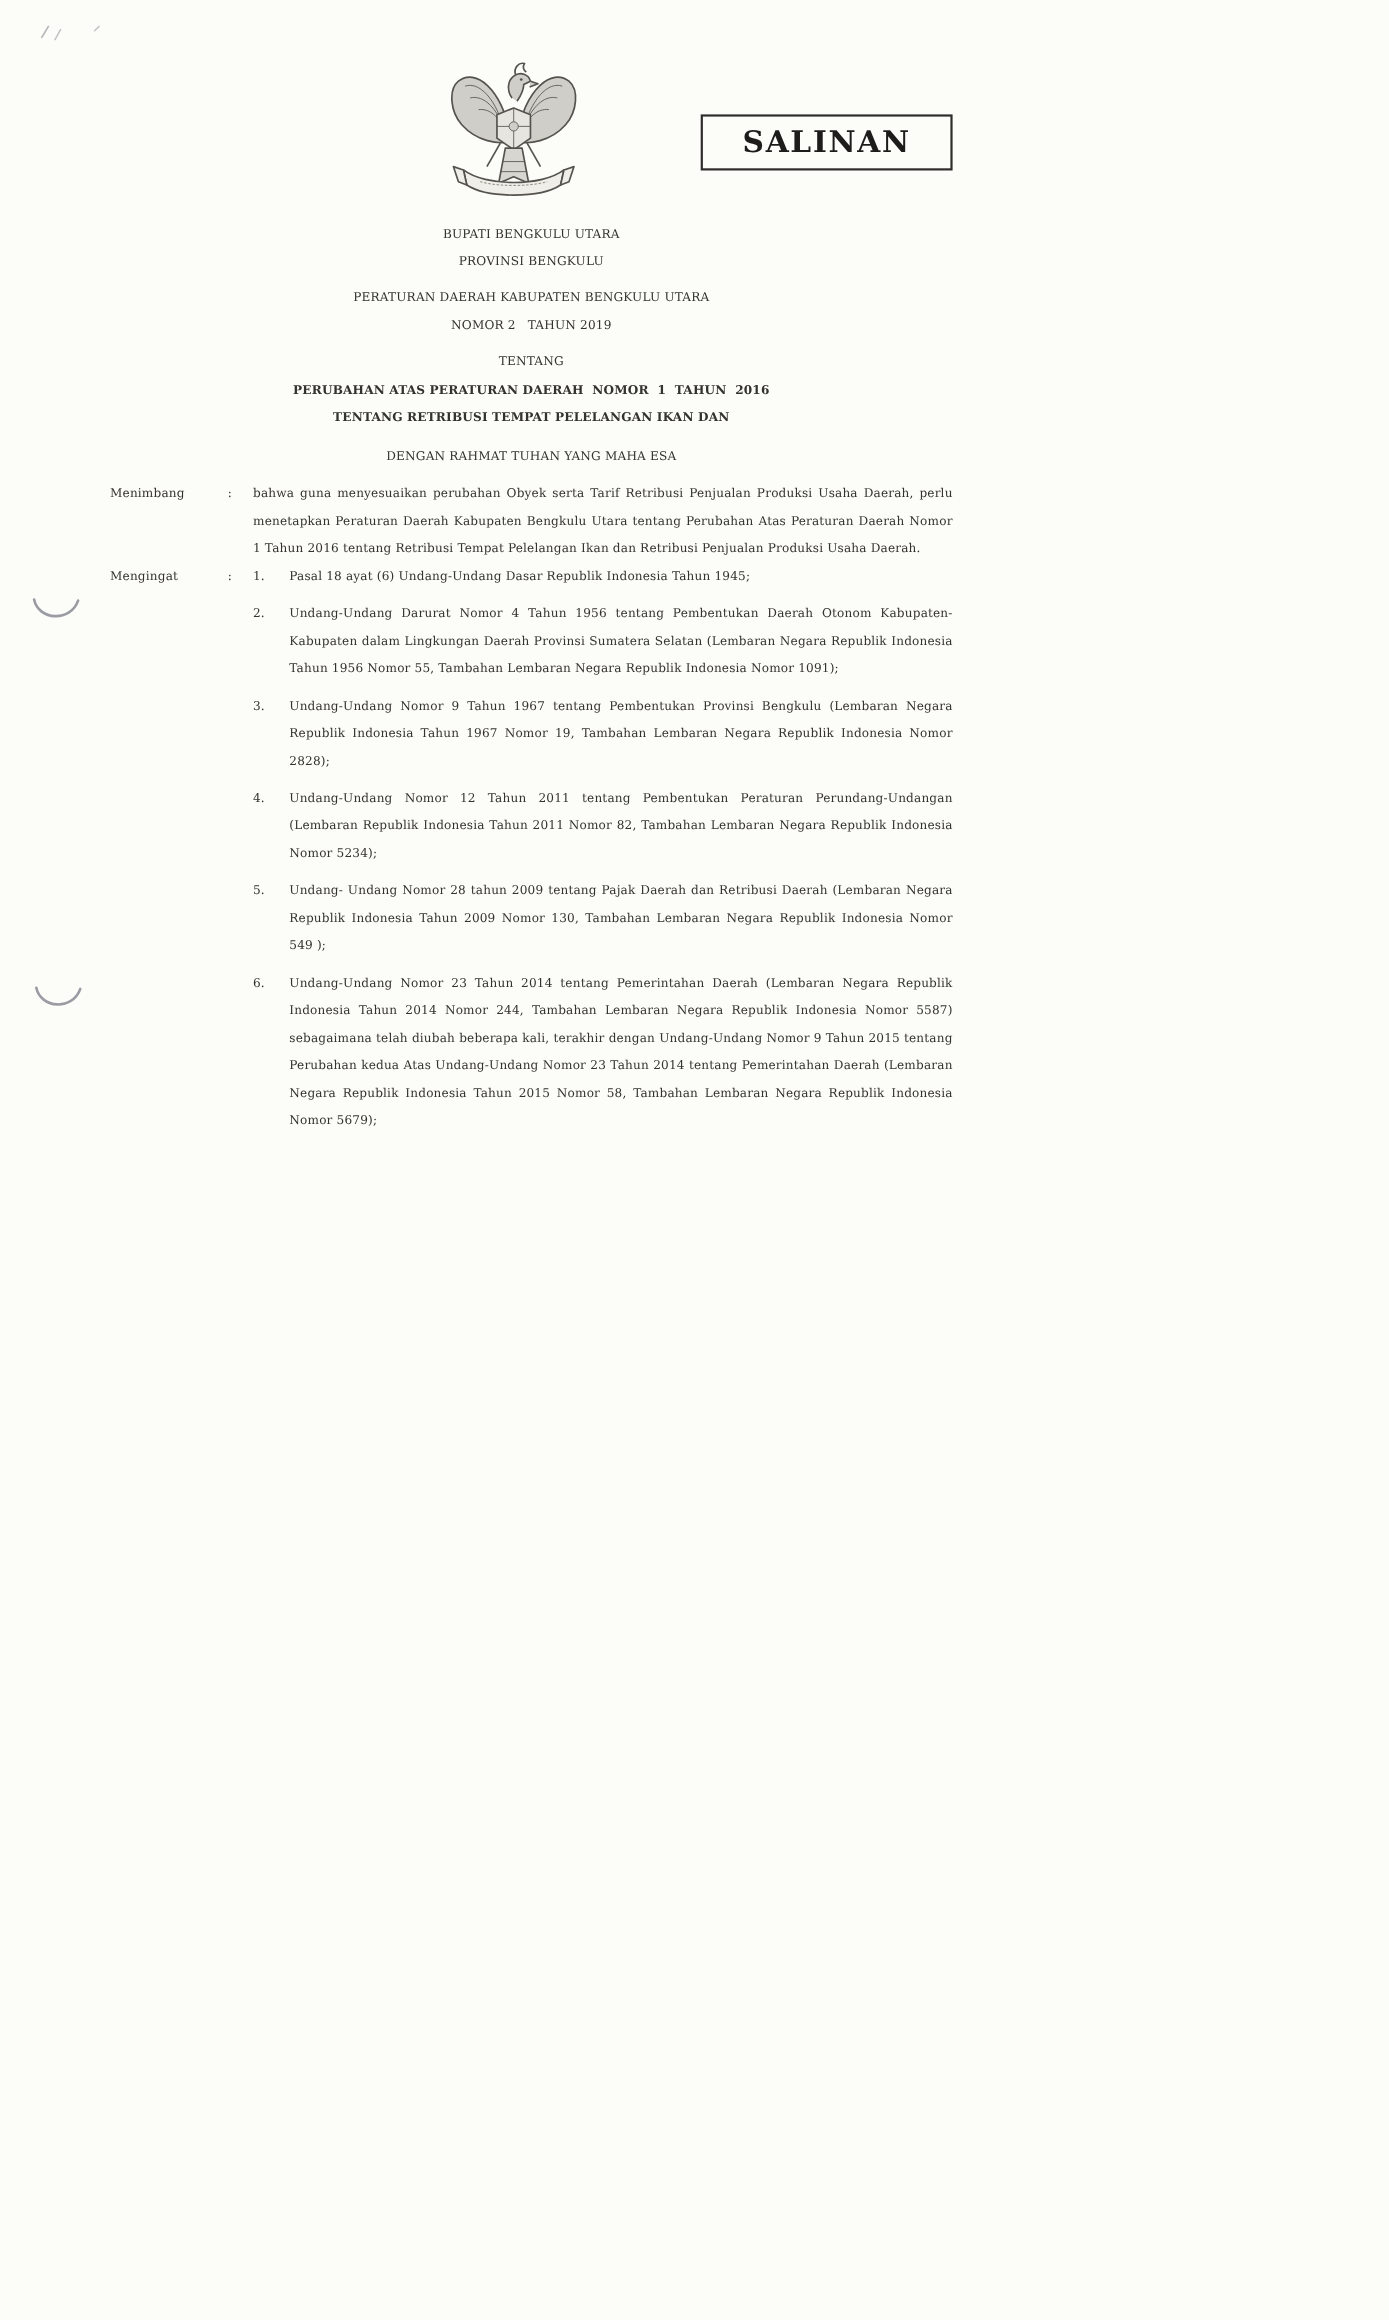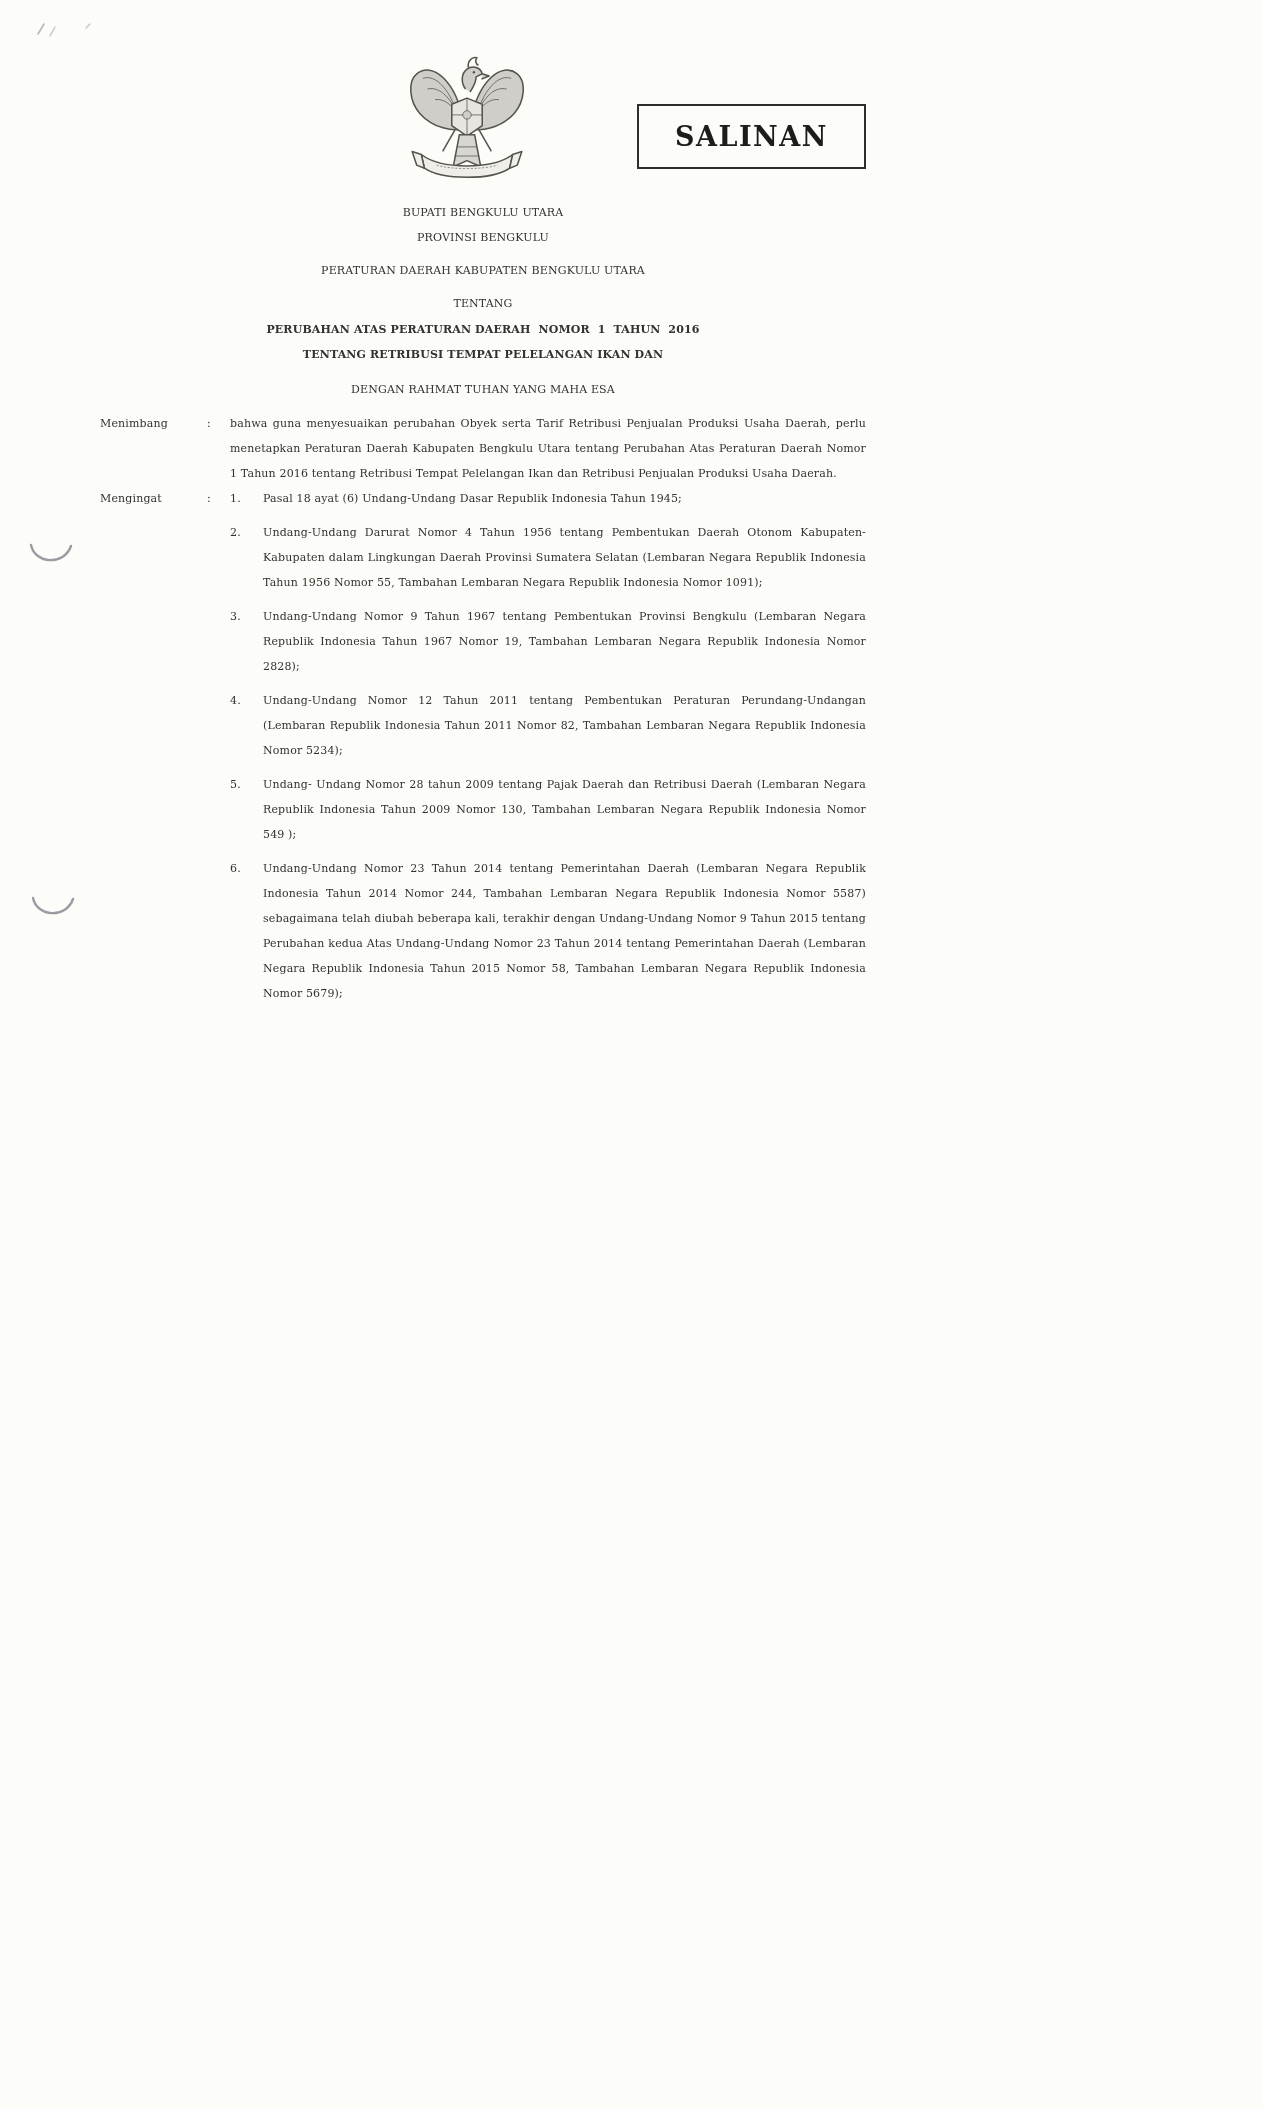--- a/index.html
+++ b/index.html
@@ -18,21 +18,21 @@
     width:766px;
     font-size:11px; line-height:25px;
     letter-spacing:0.15px;
   }
   .center { text-align:center; }
   .hline { white-space:pre-wrap; }
   .emblem-wrap { width:100%; display:flex; justify-content:center; padding-top:54px; }
   .emblem-wrap svg { transform:translateX(-16px); }
   .stamp {
     position:absolute; left:637px; top:104px;
-    width:229px; height:65px;
+    width:229px; height:51px;
     border:2px solid #2e2d2b;
     display:flex; align-items:center; justify-content:center;
     font-size:27px; font-weight:bold; letter-spacing:1.5px;
     color:#1d1c1a;
   }
   .institution { margin-top:12px; }
   .regulation  { margin-top:8px; }
   .tentang     { margin-top:8px; }
   .subject     { margin-top:1px;font-weight:bold; }
   .invocation  { margin-top:10px; }
@@ -113,20 +113,21 @@
       </svg>
     </div>
 
     <div class="center institution">
       <div class="hline">BUPATI BENGKULU UTARA</div>
       <div class="hline">PROVINSI BENGKULU</div>
     </div>
 
     <div class="center regulation">
       <div class="hline">PERATURAN DAERAH KABUPATEN BENGKULU UTARA</div>
+      <div class="hline">NOMOR 2   TAHUN 2019</div>
     </div>
 
     <div class="center tentang">TENTANG</div>
 
     <div class="center subject">
       <div class="hline">PERUBAHAN ATAS PERATURAN DAERAH  NOMOR  1  TAHUN  2016</div>
       <div class="hline">TENTANG RETRIBUSI TEMPAT PELELANGAN IKAN DAN</div>
     </div>
 
     <div class="center invocation">

